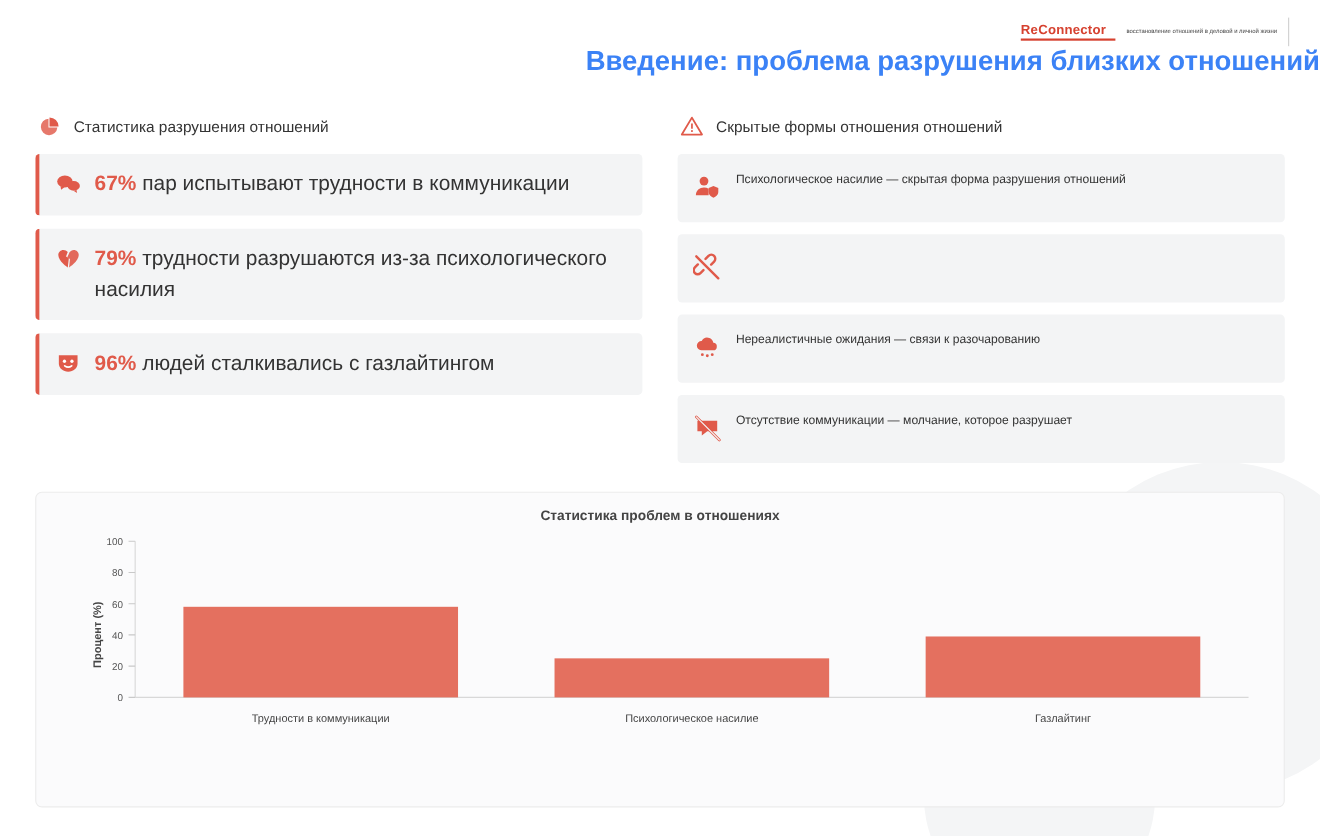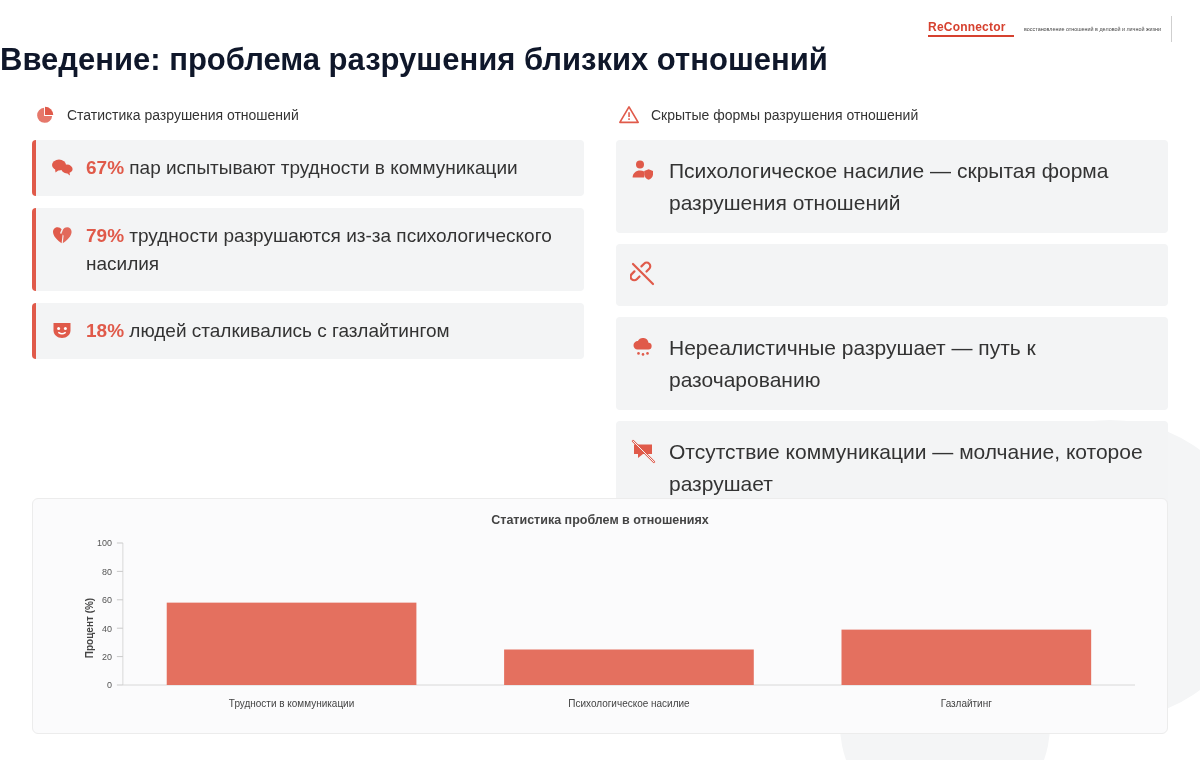--- a/index.html
+++ b/index.html
@@ -52,23 +52,23 @@
   }
   .brand-tiny {
     font-size: 5.2px; color: #666; margin-top: 2px; max-width: 260px;
     line-height: 1.3;
   }
 
   
   .title {
     position: absolute;
     top: 42px; left: 0; width: 1200px;
-    text-align: left;
-    font-size: 31px; font-weight: bold;
-    color: #0f172a;
+    text-align: right;
+    font-size: 25px; font-weight: bold;
+    color: #3b82f6;
     z-index: 5;
   }
 
   
   .columns {
     position: absolute;
     top: 104px; left: 32px; right: 32px;
     display: flex; gap: 32px;
     z-index: 4;
   }
@@ -101,27 +101,27 @@
   
   .form-card {
     background: #f3f4f5;
     border-radius: 4px;
     padding: 15px 18px 15px 14px;
     margin-bottom: 11px;
     display: flex; align-items: flex-start; gap: 13px;
     min-height: 62px;
   }
   .form-card .ico { flex: 0 0 26px; width: 26px; height: 26px; margin-top: 2px; }
-  .form-text { font-size: 21px; color: #333; line-height: 1.5; }
+  .form-text { font-size: 11px; color: #333; line-height: 1.5; }
 
   
   .chart-panel {
     position: absolute;
     left: 32px; right: 32px; bottom: 26px;
-    height: 236px;
+    height: 287px;
     background: #fbfbfc;
     border: 1px solid #ececec;
     border-radius: 6px;
     z-index: 4;
   }
   .chart-title {
     text-align: center;
     font-size: 12.5px; font-weight: bold; color: #444;
     padding-top: 14px;
   }
@@ -198,34 +198,34 @@
 
       <div class="stat-card">
         <span class="ico">
           <svg viewBox="0 0 24 24" width="24" height="24">
             <path d="M3.5 5 h17 v7.5 c0 4.2-3.8 7.5-8.5 7.5 S3.5 16.7 3.5 12.5 Z" fill="#e05a4a"></path>
             <circle cx="8.6" cy="10.4" r="1.5" fill="#fff"></circle>
             <circle cx="15.4" cy="10.4" r="1.5" fill="#fff"></circle>
             <path d="M8.8 14.6 q3.2 2.4 6.4 0" stroke="#fff" stroke-width="1.5" fill="none" stroke-linecap="round"></path>
           </svg>
         </span>
-        <span class="stat-text"><b class="pct">18%</b><span> людей сталкивались с газлайтингом</span></span>
+        <span class="stat-text"><b class="pct">96%</b><span> людей сталкивались с газлайтингом</span></span>
       </div>
     </div>
 
     <div class="col">
       <div class="col-head">
         <span class="hicon">
           <svg viewBox="0 0 24 24" width="22" height="22">
             <path d="M12 3.2 L22 20 H2 Z" fill="none" stroke="#e05a4a" stroke-width="1.8" stroke-linejoin="round"></path>
             <rect x="11.2" y="9" width="1.7" height="5.2" fill="#e05a4a"></rect>
             <rect x="11.2" y="15.6" width="1.7" height="1.8" fill="#e05a4a"></rect>
           </svg>
         </span>
-        <span class="htxt">Скрытые формы разрушения отношений</span>
+        <span class="htxt">Скрытые формы отношения отношений</span>
       </div>
 
       <div class="form-card">
         <span class="ico">
           <svg viewBox="0 0 26 26" width="26" height="26">
             <circle cx="10" cy="7.6" r="4" fill="#e05a4a"></circle>
             <path d="M2.6 20.5 c0-4.3 3.4-7 7.4-7 c1.6 0 3 .4 4.2 1.1 v5.9 Z" fill="#e05a4a"></path>
             <path d="M18.6 12.2 l4.4 1.7 v3.6 c0 2.6-2.1 4.4-4.4 5.2 c-2.3-.8-4.4-2.6-4.4-5.2 v-3.6 Z" fill="#e05a4a"></path>
           </svg>
         </span>
@@ -244,21 +244,21 @@
 
       <div class="form-card">
         <span class="ico">
           <svg viewBox="0 0 26 26" width="26" height="26">
             <path d="M7.5 15.5 a4.2 4.2 0 0 1 .4-8.4 a5.6 5.6 0 0 1 10.6 1.6 a3.4 3.4 0 0 1-.5 6.8 Z" fill="#e05a4a"></path>
             <circle cx="8.5" cy="19.4" r="1.3" fill="#e05a4a"></circle>
             <circle cx="13" cy="20.4" r="1.3" fill="#e05a4a"></circle>
             <circle cx="17.5" cy="19.4" r="1.3" fill="#e05a4a"></circle>
           </svg>
         </span>
-        <span class="form-text">Нереалистичные разрушает — путь к разочарованию</span>
+        <span class="form-text">Нереалистичные ожидания — связи к разочарованию</span>
       </div>
 
       <div class="form-card">
         <span class="ico">
           <svg viewBox="0 0 26 26" width="26" height="26">
             <path d="M4 6.5 h18 v9.5 h-9 l-5 4 v-4 h-4 Z" fill="#e05a4a"></path>
             <path d="M3 3 L24 24" stroke="#e05a4a" stroke-width="2.4" stroke-linecap="round"></path>
             <path d="M3 3 L24 24" stroke="#f3f4f5" stroke-width="1" stroke-linecap="round"></path>
           </svg>
         </span>

